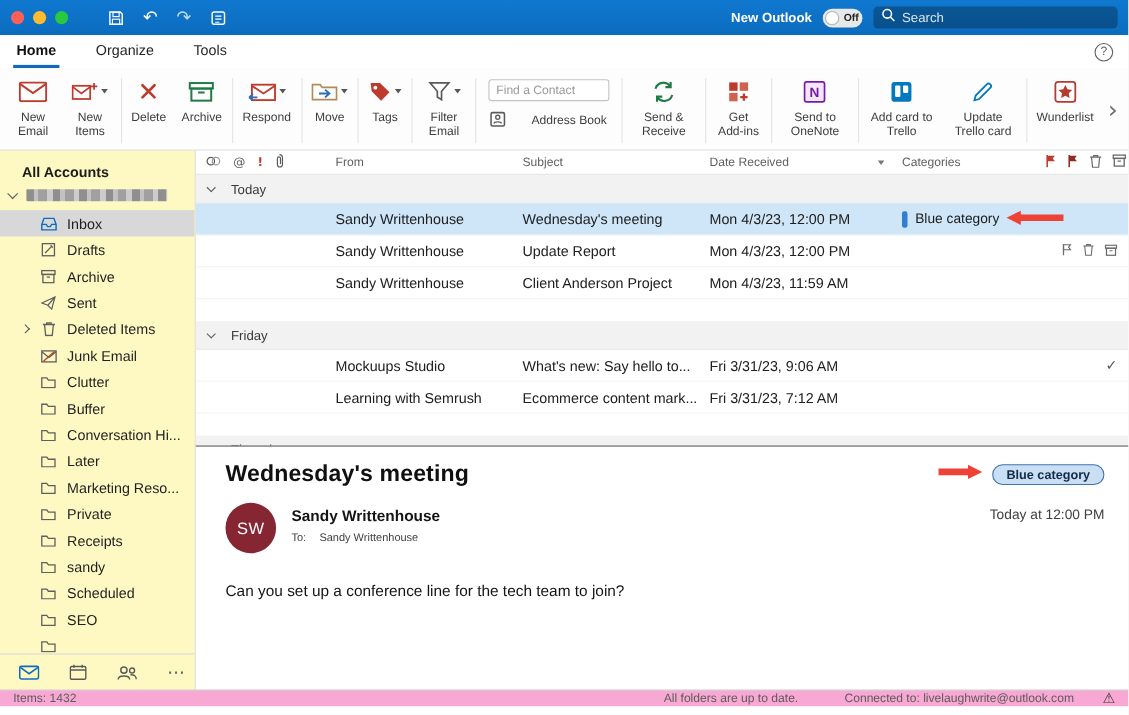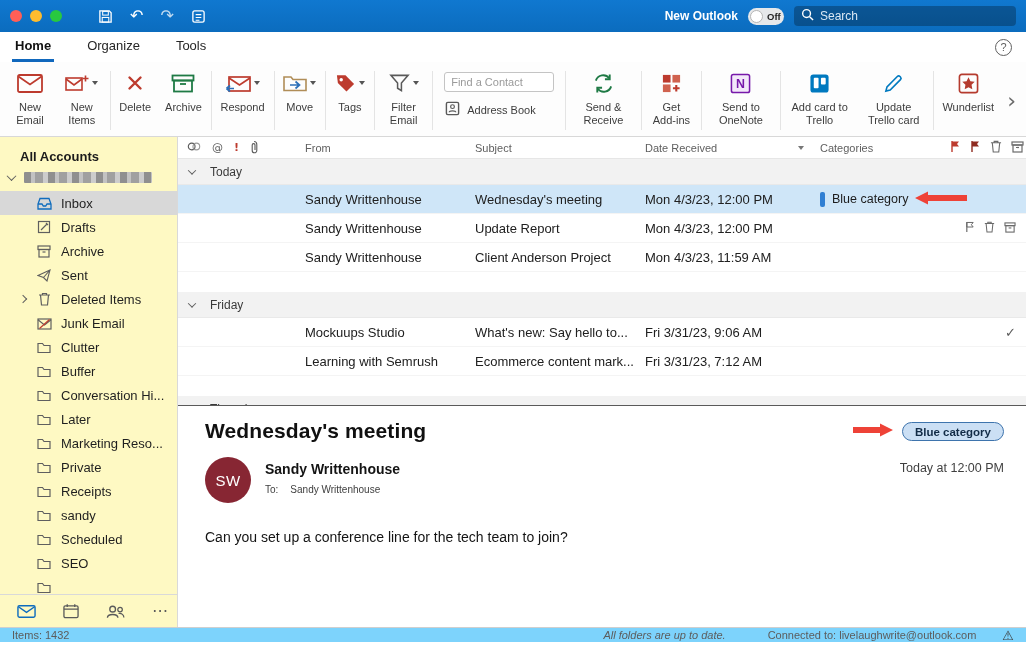--- a/index.html
+++ b/index.html
@@ -33,21 +33,21 @@
   
   .ribbon { height:75px; background:#fdfdfd; border-bottom:1px solid #d8d8d8; display:flex; align-items:flex-start; padding:3px 4px 0 4px; flex:none; }
   .rbtn { display:flex; flex-direction:column; align-items:center; padding:5px 7px 2px; gap:5px; max-width:74px; cursor:pointer; }
   .ric { height:26px; display:flex; align-items:center; gap:3px; }
   .rlabel { font-size:11px; color:#3d3d3d; text-align:center; line-height:1.18; }
   .sep { width:1px; align-self:stretch; background:#e4e4e4; margin:6px 2px; }
   .ddn { width:0; height:0; border-left:3.5px solid transparent; border-right:3.5px solid transparent; border-top:4.5px solid #555; display:inline-block; }
   .rgroup-contact { display:flex; flex-direction:column; gap:9px; padding:7px 9px 0; }
   .contact-input { width:110px; height:20px; border:1px solid #c4c4c4; border-radius:3px; font-size:11px; padding:0 6px; color:#333; font-family:"Liberation Sans",sans-serif; outline:none; }
   .contact-input::placeholder { color:#9a9a9a; }
-  .ab-btn { display:flex; align-items:center; gap:6px; font-size:11px; color:#3d3d3d; cursor:pointer; }
+  .ab-btn { display:flex; align-items:center; gap:22px; font-size:11px; color:#3d3d3d; cursor:pointer; }
   .ribbon-more { margin-left:auto; align-self:center; font-size:22px; color:#6b6b6b; padding:0 6px; cursor:pointer; }
 
   
   .main { height:490px; display:flex; flex:none; }
   .sidebar { width:178px; flex:none; background:#fef9c3; border-right:1px solid #d9d9d9; display:flex; flex-direction:column; }
   .acct-header { font-weight:bold; font-size:13px; color:#1b1b1b; padding:12px 0 3px 20px; }
   .acct-row { display:flex; align-items:center; gap:9px; padding:5px 0 5px 8px; }
   .chev { width:7px; height:7px; border-right:1.6px solid #5f5f5f; border-bottom:1.6px solid #5f5f5f; display:inline-block; }
   .chev.down { transform:rotate(45deg) translate(-1px,-1px); }
   .chev.right { transform:rotate(-45deg); }
@@ -87,22 +87,22 @@
   .rp-cat { display:flex; align-items:center; gap:9px; margin-top:3px; }
   .pill { background:#cbdff4; border:1px solid #3e74ad; color:#132c47; font-size:11.5px; font-weight:bold; padding:2.5px 12px; border-radius:11px; cursor:pointer; }
   .rp-sender { display:flex; margin-top:14px; gap:14px; }
   .avatar { width:46px; height:46px; border-radius:50%; background:#872633; color:#fff; font-size:15px; display:flex; align-items:center; justify-content:center; letter-spacing:.5px; flex:none; cursor:pointer; }
   .rp-name { font-size:14px; font-weight:bold; color:#141414; margin-top:4px; }
   .rp-to { font-size:10px; color:#404040; margin-top:7px; display:flex; gap:12px; }
   .rp-time { margin-left:auto; font-size:12.5px; color:#3f3f3f; margin-top:4px; }
   .rp-body { margin-top:26px; font-size:14px; color:#141414; }
 
   
-  .statusbar { height:15px; background:#7dd3fc; border-top:1px solid #cfcfcf; display:flex; align-items:center; font-size:11px; color:#5c5c5c; padding:0 12px; flex:none; }
-  .sb-mid { margin-left:auto;font-style:italic; }
+  .statusbar { height:15px; background:#f9a8d4; border-top:1px solid #cfcfcf; display:flex; align-items:center; font-size:11px; color:#5c5c5c; padding:0 12px; flex:none; }
+  .sb-mid { margin-left:auto; }
   .sb-right { margin-left:42px; }
   .sb-warn { margin-left:26px; font-size:13px; color:#3a3a3a; }
 </style>
 </head>
 <body>
 
 <div class="app">
 
   <div class="titlebar">
     <div class="traffic">

